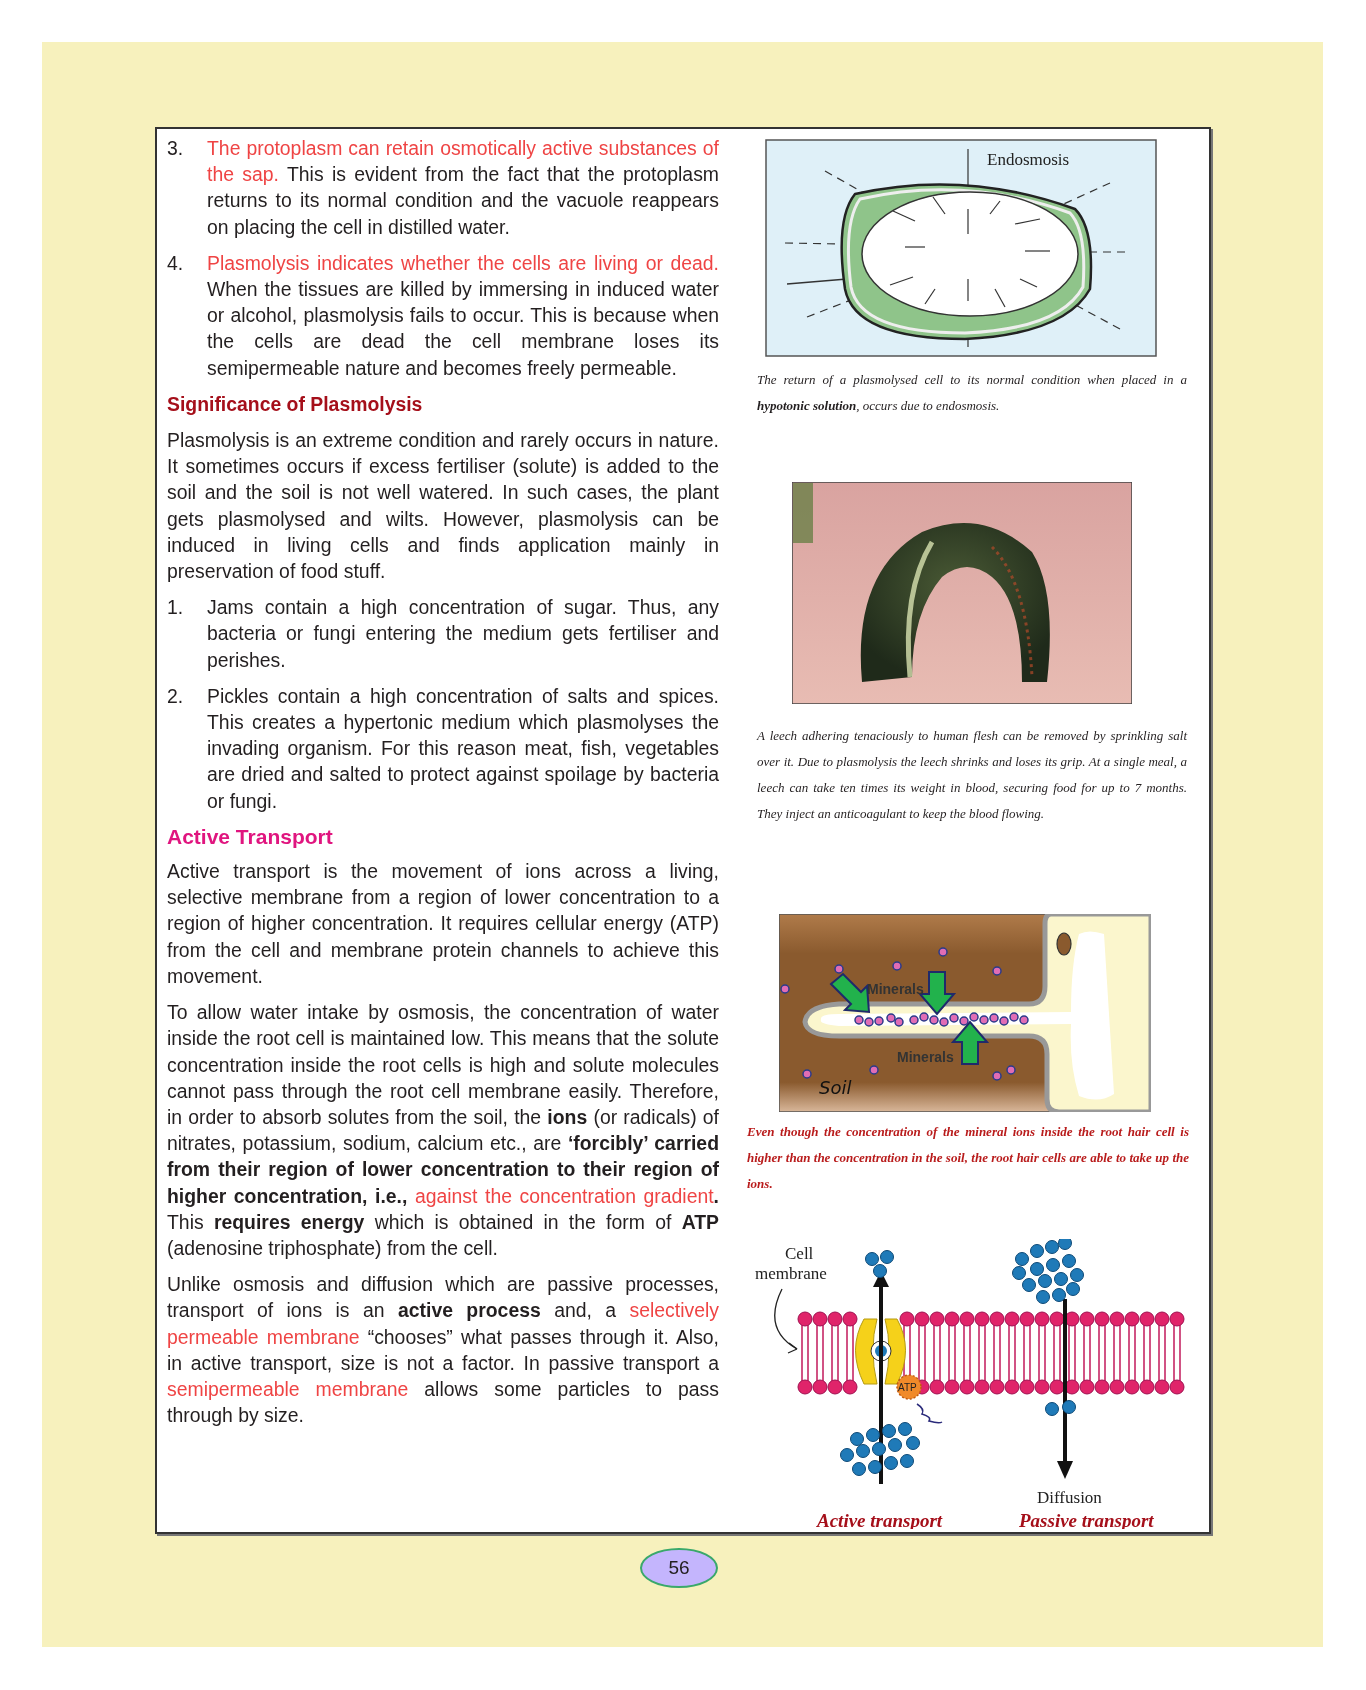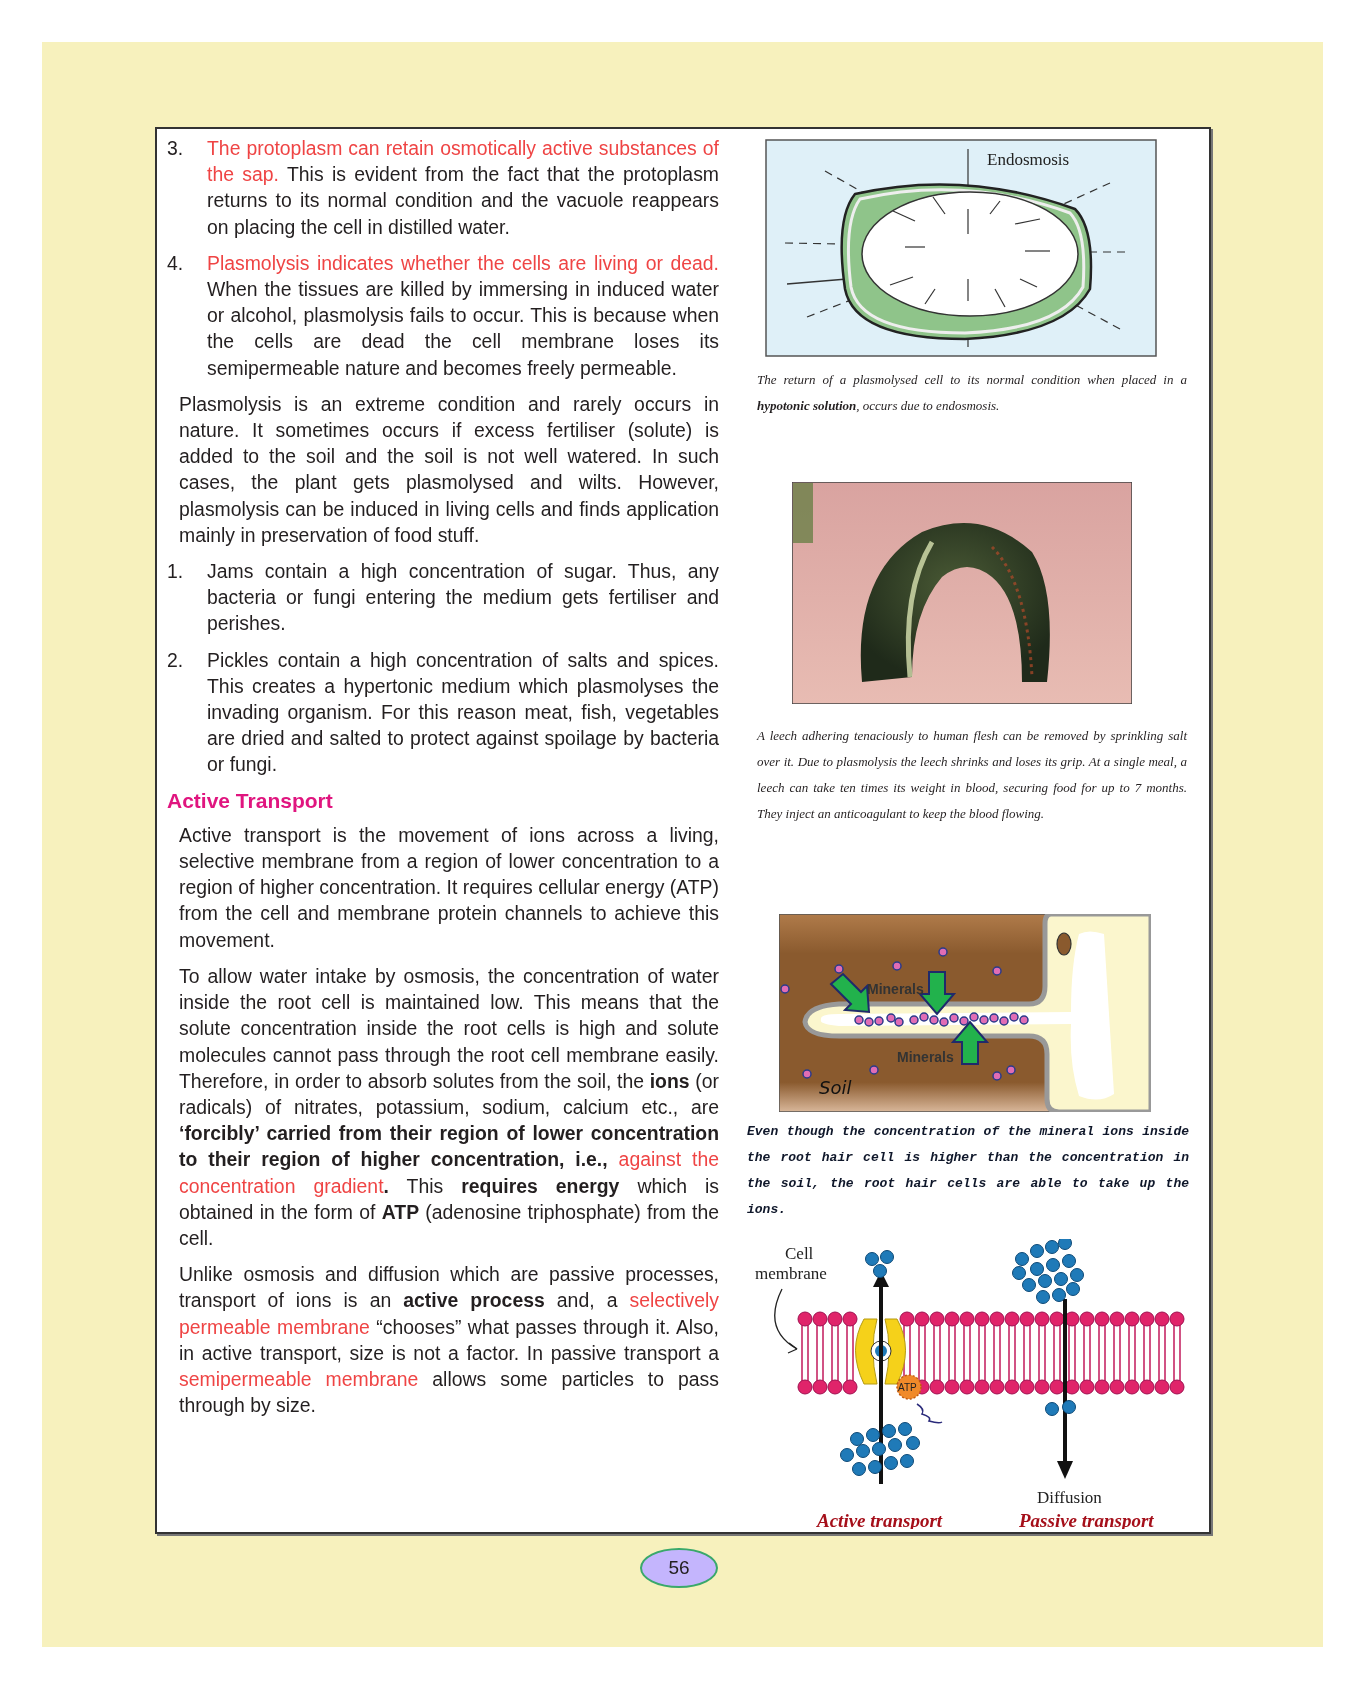--- a/index.html
+++ b/index.html
@@ -3,31 +3,31 @@
 <meta charset="utf-8">
 <style>
   html, body { margin: 0; padding: 0; }
   body { width: 1366px; height: 1690px; background: #ffffff; position: relative; overflow: hidden;
          font-family: "Liberation Sans", "DejaVu Sans", sans-serif; color: #231f20; }
   .page-bg { position: absolute; left: 42px; top: 42px; width: 1281px; height: 1605px; background: #f7f1bd; }
   .frame { position: absolute; left: 155px; top: 127px; width: 1052px; height: 1403px; background: #ffffff;
            border: 2px solid #333; box-shadow: 2px 2px 0 #777; }
   .left { position: absolute; left: 10px; top: 6px; width: 552px; font-size: 19.4px; line-height: 26.2px; }
   .right { position: absolute; left: 590px; top: 0; width: 455px; }
-  p { margin: 0 0 10px 12px; text-align: justify; }
+  p { margin: 0 0 10px 0; text-align: justify; }
   .num-item { display: flex; margin-bottom: 10px; }
   .num-item .n { width: 40px; flex: none; }
   .num-item .t { flex: 1; text-align: justify; }
   .red { color: #ef4444; font-weight: normal; }
   .b { font-weight: bold; }
   .h-red { color: #a50f1a; font-weight: bold; font-size: 19.4px; margin: 4px 0 10px 0; }
   .h-pink { color: #e0157f; font-weight: bold; font-size: 21px; margin: 4px 0 8px 0; }
   .caption { font-family: "Liberation Serif", "DejaVu Serif", serif; font-style: italic; font-size: 13px;
              line-height: 26px; text-align: justify; color: #231f20; }
-  .caption.redc { color: #0f172a; font-weight: bold; font-family: Liberation Mono, monospace; }
+  .caption.redc { color: #b91c1c; font-weight: bold; }
   .figure { position: absolute; }
   .pagenum { position: absolute; left: 640px; top: 1548px; width: 74px; height: 36px; border: 2px solid #3aa86b;
              border-radius: 50%; background: #c4b5fd; display: flex; align-items: center; justify-content: center;
              font-size: 19px; color: #231f20; }
 </style>
 </head>
 <body>
 
 <div class="page-bg"></div>
 
@@ -36,20 +36,21 @@
   <div class="left">
     <div class="num-item">
       <span class="n">3.</span>
       <span class="t"><span class="red">The protoplasm can retain osmotically active substances of the sap.</span><span> This is evident from the fact that the protoplasm returns to its normal condition and the vacuole reappears on placing the cell in distilled water.</span></span>
     </div>
     <div class="num-item">
       <span class="n">4.</span>
       <span class="t"><span class="red">Plasmolysis indicates whether the cells are living or dead.</span><span> When the tissues are killed by immersing in induced water or alcohol, plasmolysis fails to occur. This is because when the cells are dead the cell membrane loses its semipermeable nature and becomes freely permeable.</span></span>
     </div>
 
+    <div class="h-red">Significance of Plasmolysis</div>
     <p>Plasmolysis is an extreme condition and rarely occurs in nature. It sometimes occurs if excess fertiliser (solute) is added to the soil and the soil is not well watered. In such cases, the plant gets plasmolysed and wilts. However, plasmolysis can be induced in living cells and finds application mainly in preservation of food stuff.</p>
 
     <div class="num-item">
       <span class="n">1.</span>
       <span class="t">Jams contain a high concentration of sugar. Thus, any bacteria or fungi entering the medium gets fertiliser and perishes.</span>
     </div>
     <div class="num-item">
       <span class="n">2.</span>
       <span class="t">Pickles contain a high concentration of salts and spices. This creates a hypertonic medium which plasmolyses the invading organism. For this reason meat, fish, vegetables are dried and salted to protect against spoilage by bacteria or fungi.</span>
     </div>

